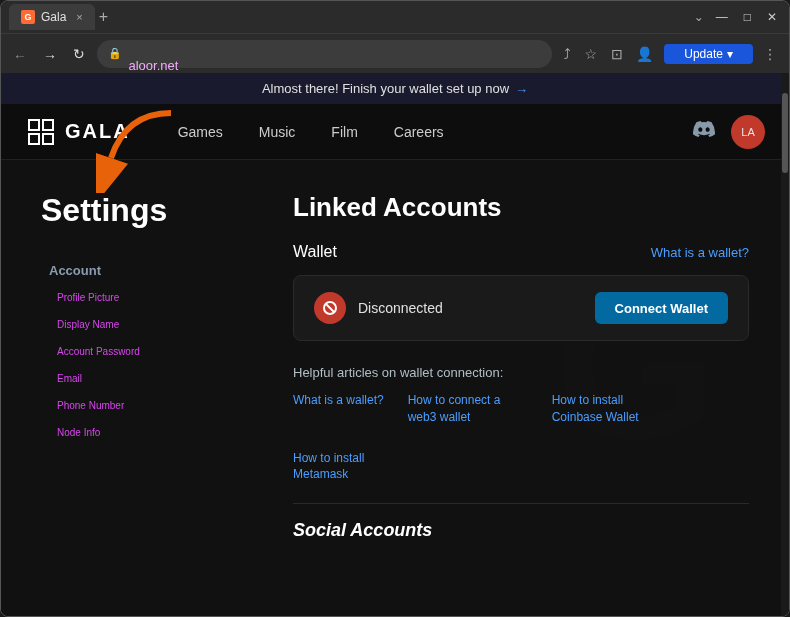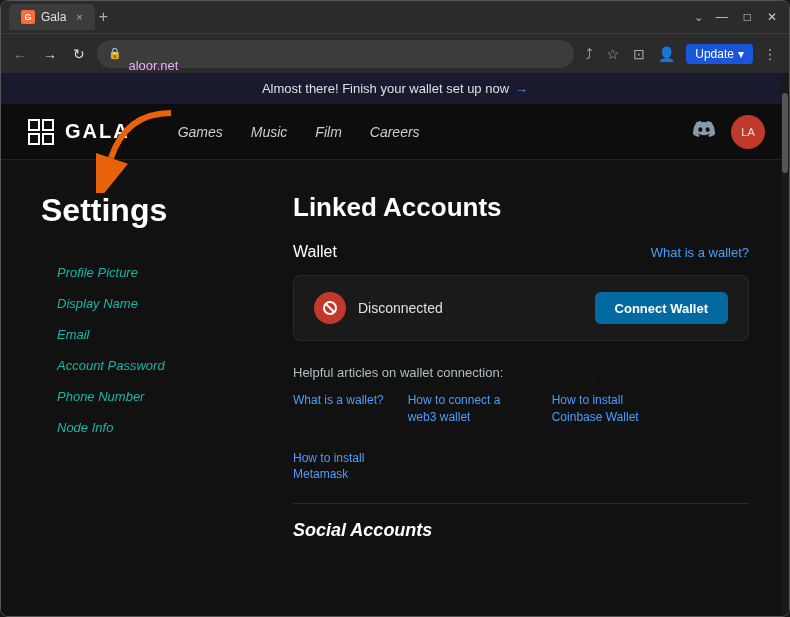--- a/index.html
+++ b/index.html
@@ -19,33 +19,33 @@
     .win-btn { color: #ccc; font-size: 12px; cursor: pointer; padding: 2px 4px; }
 
     .address-bar { background: #2b2b2b; height: 40px; display: flex; align-items: center; padding: 0 8px; gap: 8px; border-top: 1px solid #3a3a3a; }
     .nav-btn { color: #888; font-size: 14px; cursor: pointer; padding: 2px 4px; }
     .nav-btn.active { color: #ddd; }
     .url-bar { flex: 1; background: #3c3c3c; border-radius: 16px; height: 28px; display: flex; align-items: center; padding: 0 12px; gap: 6px; }
     .lock-icon { color: #aaa; font-size: 11px; }
     .url-text { color: #f0abfc; font-size: 13px; margin-top: 24px; }
     .toolbar-right { display: flex; align-items: center; gap: 6px; }
     .toolbar-icon { color: #aaa; font-size: 14px; cursor: pointer; padding: 2px 4px; }
-    .update-btn { background: #1a56db; color: white; font-size: 12px; padding: 3px 9px; border-radius: 4px; display: flex; align-items: center; gap: 4px; cursor: pointer; }
+    .update-btn { background: #1a56db; color: white; font-size: 12px; padding: 3px 20px; border-radius: 4px; display: flex; align-items: center; gap: 4px; cursor: pointer; }
 
     
     .website { flex: 1; background: #111; overflow: hidden; position: relative; }
 
     .banner { background: #1a1a2e; color: #e0e0e0; text-align: left; padding: 8px; font-size: 13px; display: flex; align-items: center; justify-content: center; gap: 6px; }
     .banner-arrow { color: #4a9eff; }
 
     .nav-bar { background: #0d0d0d; height: 56px; display: flex; align-items: center; padding: 0 24px; gap: 32px; border-bottom: 1px solid #222; }
     .logo { display: flex; align-items: center; gap: 8px; margin-right: 16px; }
     .logo-icon { width: 32px; height: 32px; }
     .logo-text { color: white; font-size: 20px; font-weight: 700; letter-spacing: 2px; }
-    .nav-links { display: flex; gap: 28px; align-items: center; font-style: italic; }
+    .nav-links { display: flex; gap: 36px; align-items: center; }
     .nav-link { color: #ccc; font-size: 14px; cursor: pointer; text-decoration: none; }
     .nav-right { margin-left: auto; display: flex; align-items: center; gap: 16px; }
     .discord-icon { color: #aaa; font-size: 18px; cursor: pointer; }
     .avatar { width: 34px; height: 34px; background: #c0392b; border-radius: 50%; display: flex; align-items: center; justify-content: center; color: #e5e5e5; font-size: 11px; font-weight: 400; cursor: pointer; }
 
     
     .bg-decoration {
       position: absolute;
       right: 60px;
       top: 140px;
@@ -56,21 +56,21 @@
       pointer-events: none;
     }
 
     .content-area { display: flex; padding: 32px 40px; gap: 0; position: relative; z-index: 1; height: calc(100% - 120px); }
 
     
     .sidebar { width: 220px; flex-shrink: 0; }
     .settings-title { color: white; font-size: 32px; font-weight: 700; margin-bottom: 28px; }
     .sidebar-section { margin-bottom: 8px; }
     .sidebar-category { color: #8a9bb0; font-size: 13px; font-weight: 600; padding: 6px 8px; text-transform: none; cursor: pointer; }
-    .sidebar-item { color: #14b8a6; font-size: 13px; padding: 8px 16px; cursor: pointer; border-radius: 4px; font-style: italic; }
+    .sidebar-item { color: #d946ef; font-size: 10px; padding: 8px 16px; cursor: pointer; border-radius: 4px; }
 
     
     .main-content { flex: 1; padding: 0 0 0 32px; }
     .section-title { color: white; font-size: 26px; font-weight: 600; margin-bottom: 20px; }
 
     .wallet-section { margin-bottom: 24px; }
     .wallet-header { display: flex; justify-content: space-between; align-items: center; margin-bottom: 14px; }
     .wallet-label { color: white; font-size: 16px; font-weight: 500; }
     .what-is-link { color: #4a9eff; font-size: 13px; cursor: pointer; text-decoration: none; }
 
@@ -185,24 +185,25 @@
 
     <svg class="bg-decoration" viewBox="0 0 200 400">
       <text x="0" y="300" font-size="280" fill="#ffffff" opacity="0.06" font-weight="900" font-family="sans-serif">G</text>
     </svg>
 
     <div class="content-area">
 
       <div class="sidebar">
         <div class="settings-title">Settings</div>
         <div class="sidebar-section">
+          <div class="sidebar-category">Account</div>
           <div class="sidebar-item">Profile Picture</div>
           <div class="sidebar-item">Display Name</div>
+          <div class="sidebar-item">Account Password</div>
           <div class="sidebar-item">Email</div>
-          <div class="sidebar-item">Account Password</div>
           <div class="sidebar-item">Phone Number</div>
           <div class="sidebar-item">Node Info</div>
         </div>
       </div>
 
       <div class="main-content">
         <div class="section-title">Linked Accounts</div>
 
         <div class="wallet-section">
           <div class="wallet-header">

